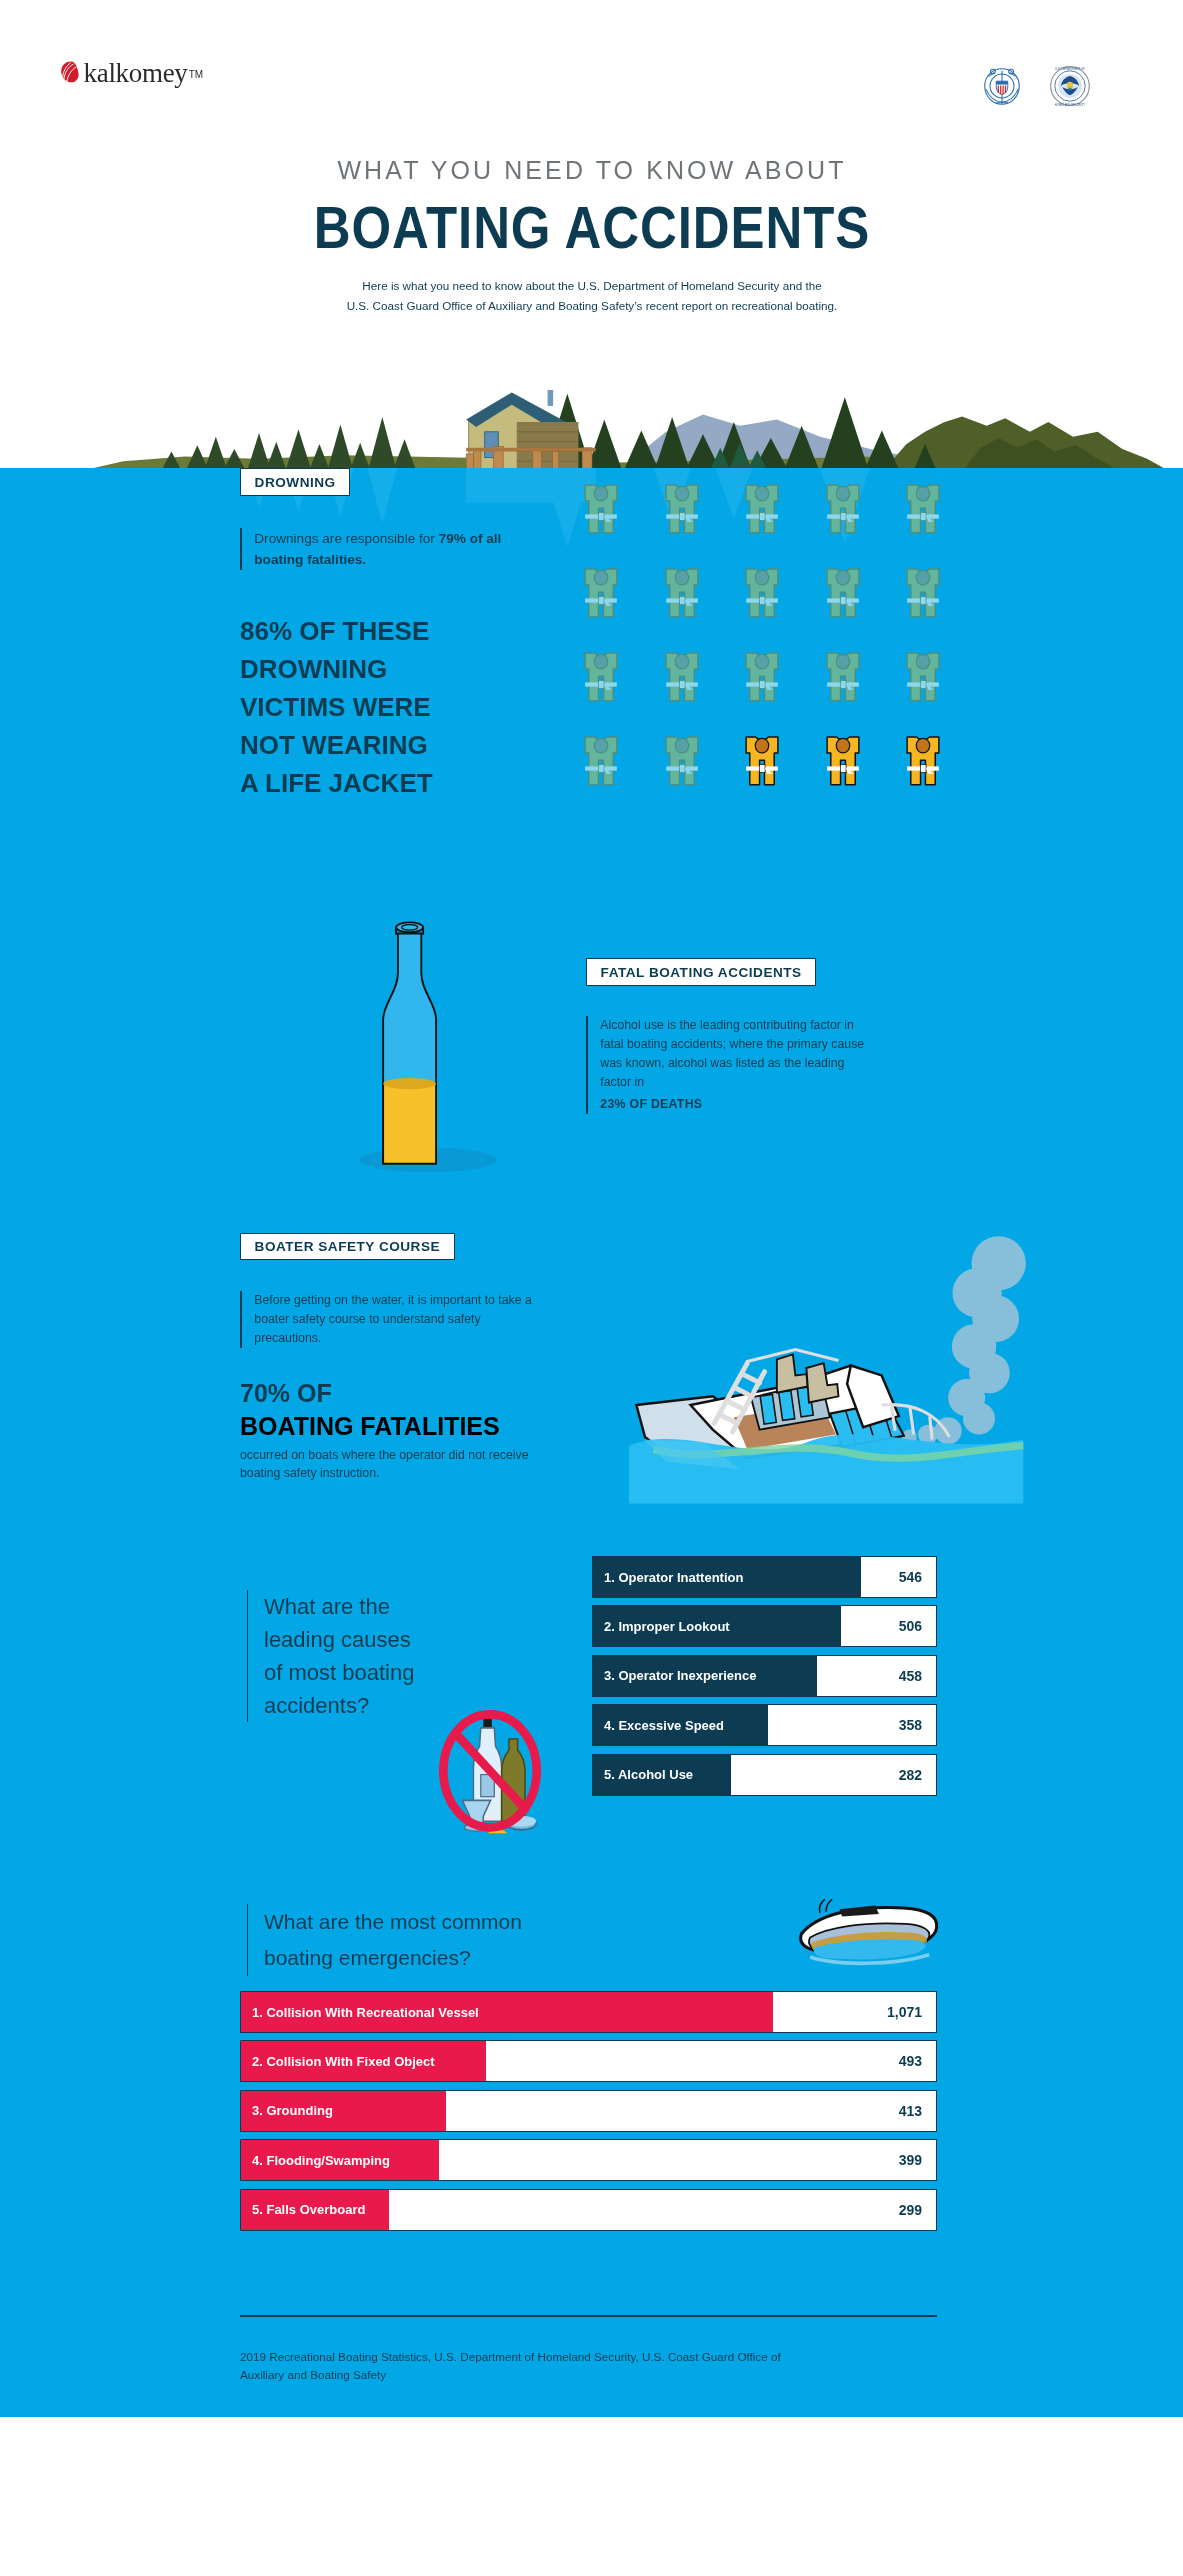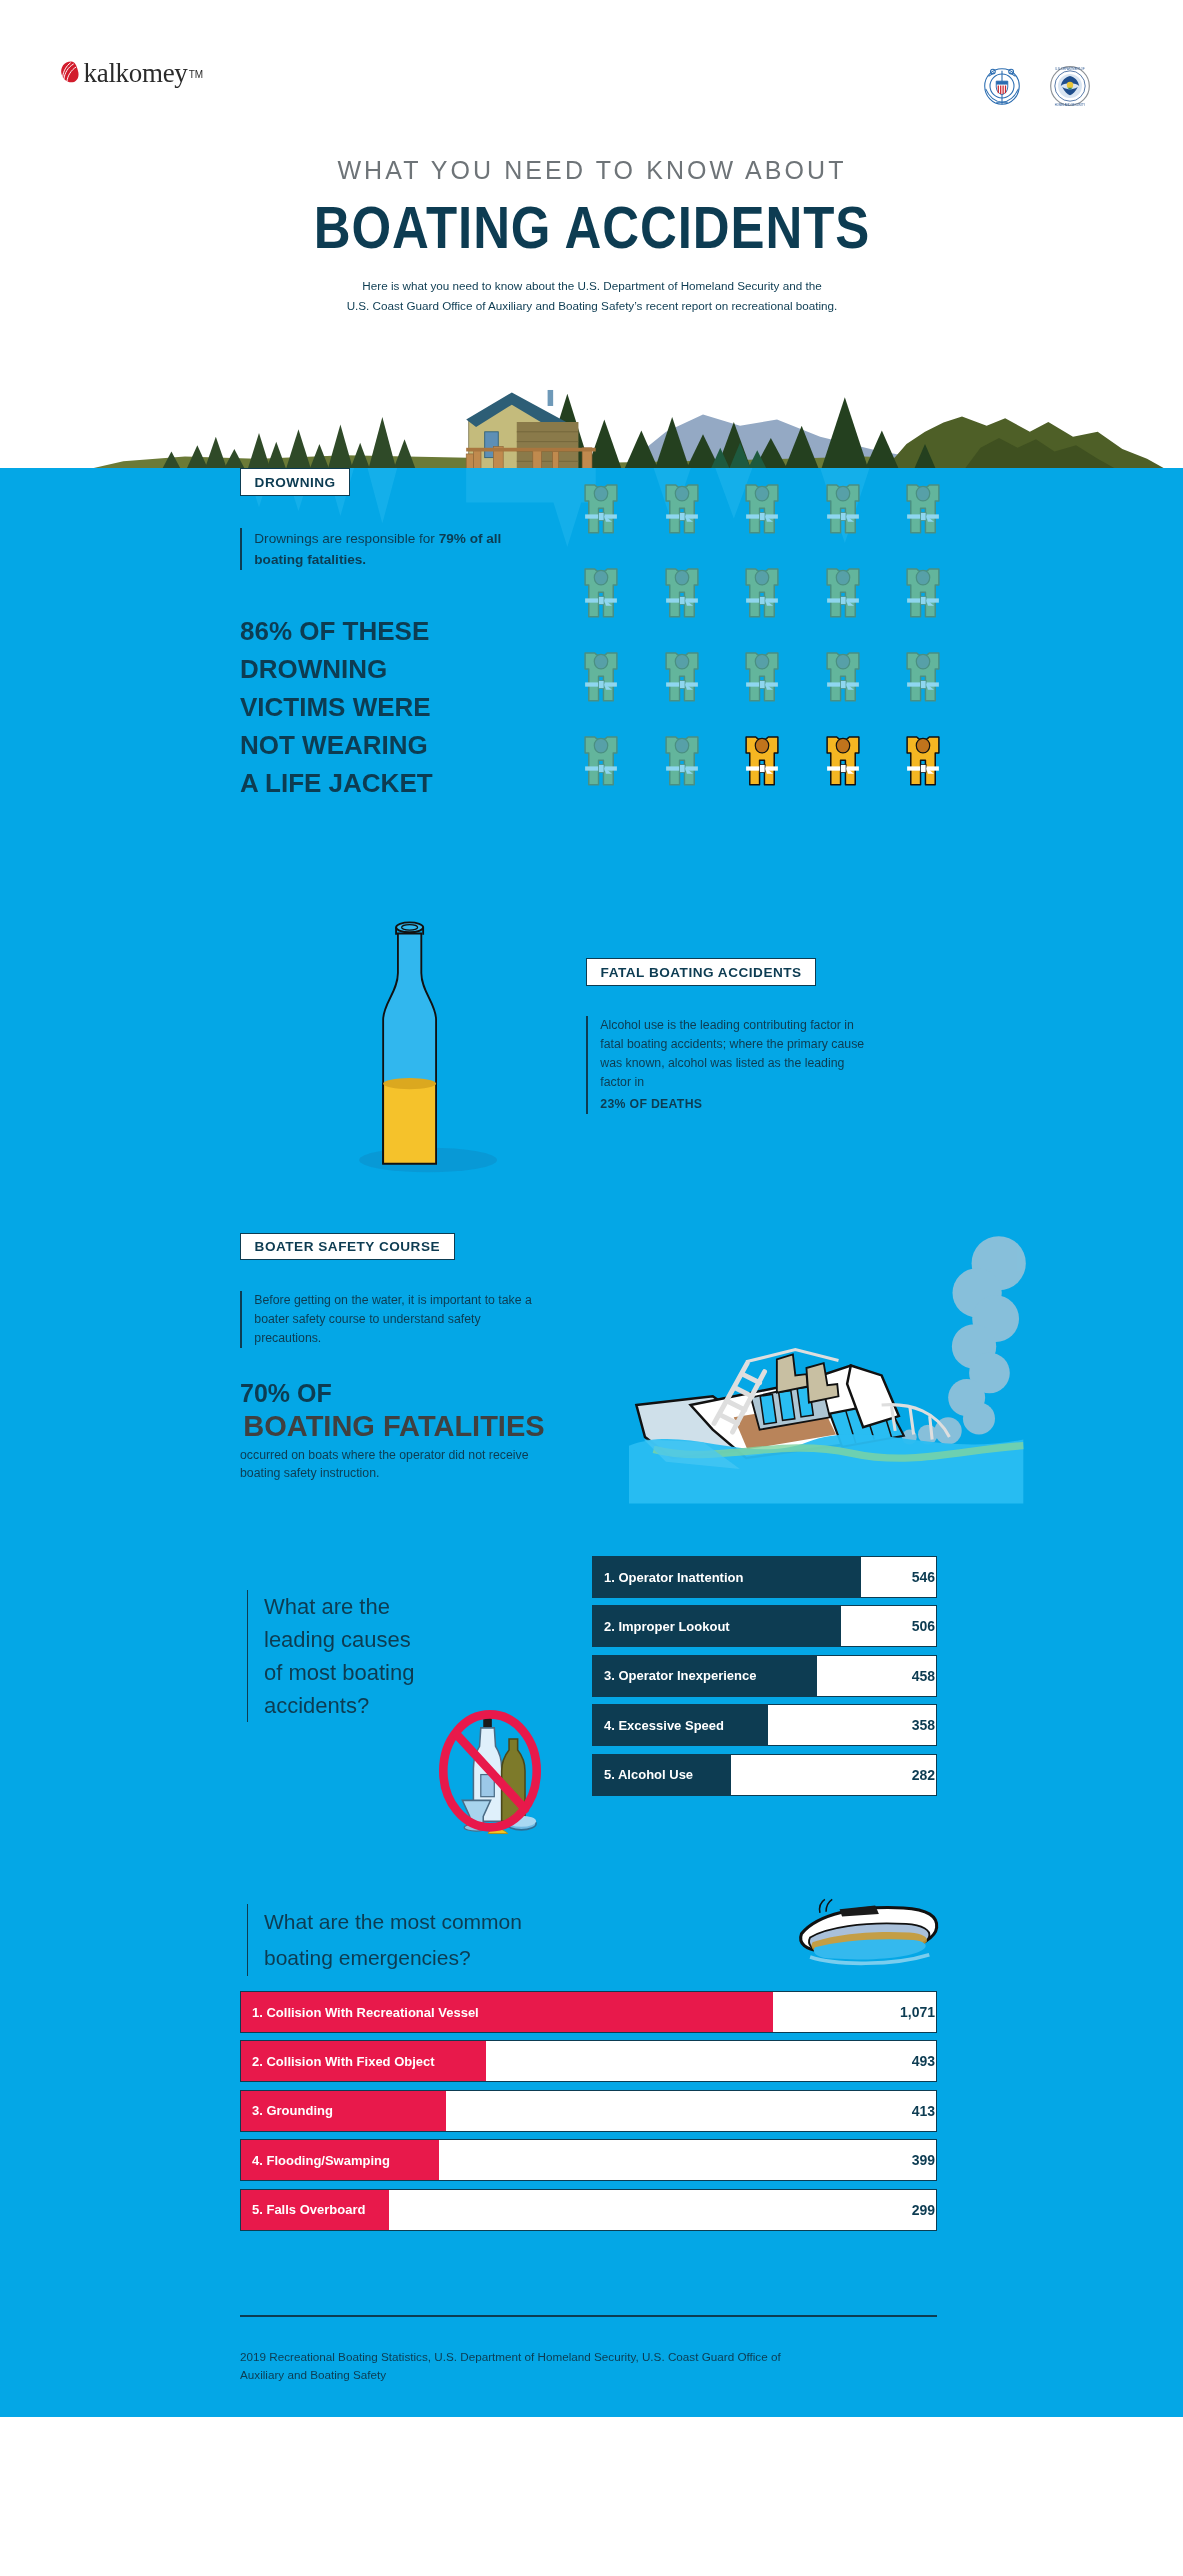--- a/index.html
+++ b/index.html
@@ -166,21 +166,21 @@
   .fatal-right .tagbox { margin-bottom: 30px; }
   .fatal-right .quoted p { font-size: 12.3px; line-height: 19px; }
   .fatal-num { font-size: 23.4px; line-height: 33px; margin-top: 3.7px; }
 
   
   .sec-course { position: relative; height: 327px; }
   .course-left { position: absolute; left: 240px; top: 18.5px; width: 308px; }
   .course-left .tagbox { margin-bottom: 31px; }
   .course-left .quoted p { font-size: 12.3px; line-height: 19px; }
   .course-n1 { font-size: 25px; line-height: 35px; margin-top: 28px; font-weight: 700; color: #0d3c52; }
-  .course-n2 { font-size: 29px; line-height: 31px; font-weight: 700; color: #404040; text-align: center; }
+  .course-n2 { font-size: 25px; line-height: 31px; font-weight: 700; color: #000000; }
   .course-sub { font-size: 12.3px; line-height: 18px; color: #0d3c52; margin-top: 3.7px; }
   .boat-wrap { position: absolute; left: 592px; top: 6.2px; }
 
   
   .sec-causes { position: relative; height: 345px; }
   .ask {
     position: absolute;
     left: 247px;
     top: 25px;
     width: 259px;
@@ -217,21 +217,21 @@
     white-space: nowrap;
     flex: 0 0 auto;
   }
   .bar-fill.dark { background: #0d3c52; }
   .bar-fill.red  { background: #E8194B; }
   .bar-val {
     flex: 1 1 auto;
     display: flex;
     align-items: center;
     justify-content: flex-end;
-    padding-right: 1px;
+    padding-right: 14px;
     font-weight: 700;
     font-size: 14px;
     color: #0d3c52;
     background: #ffffff;
   }
 
   
   .sec-emerg { position: relative; height: 407px; }
   .ask2 {
     position: absolute;

